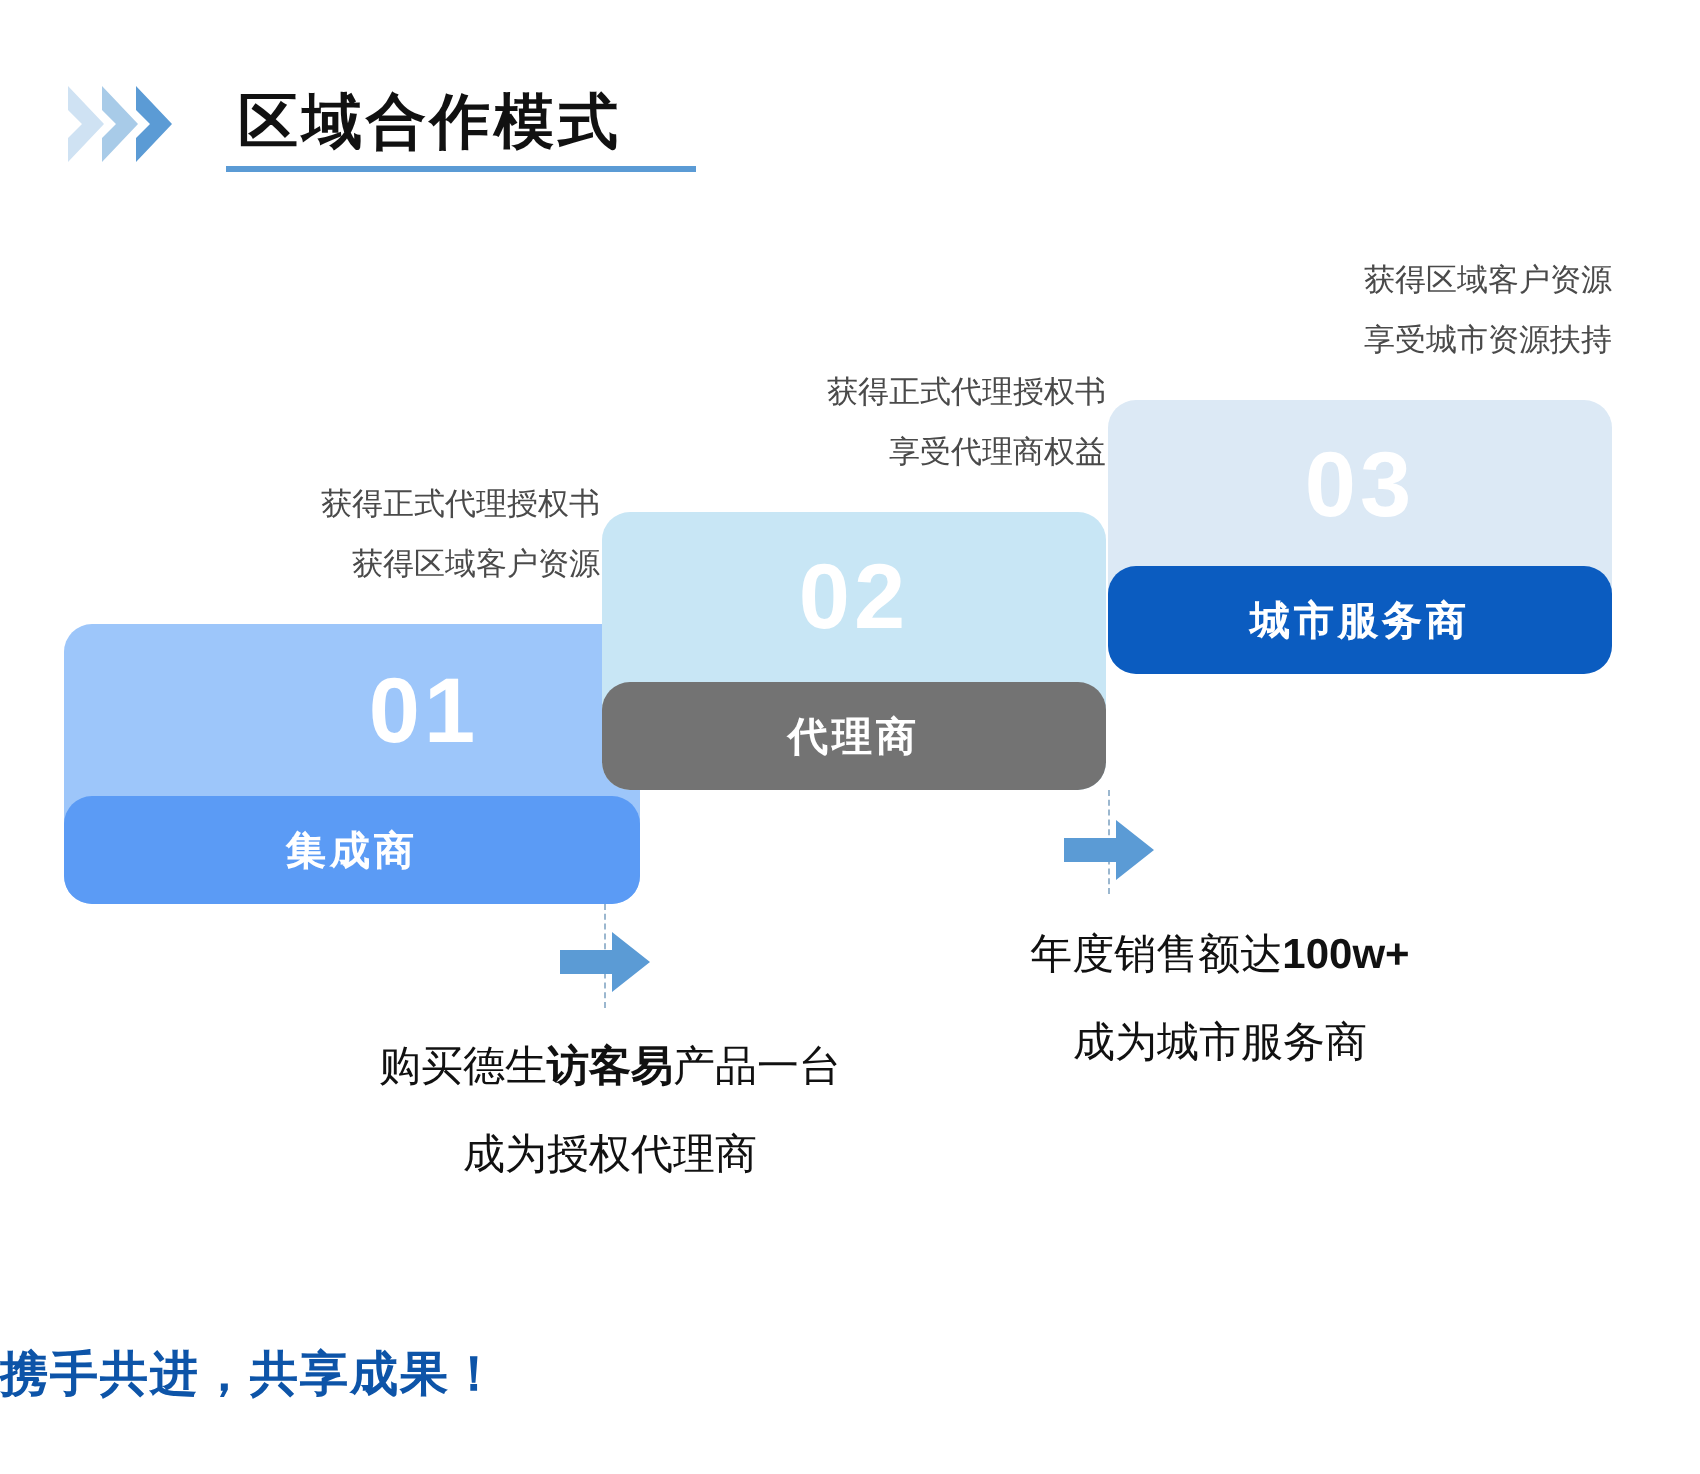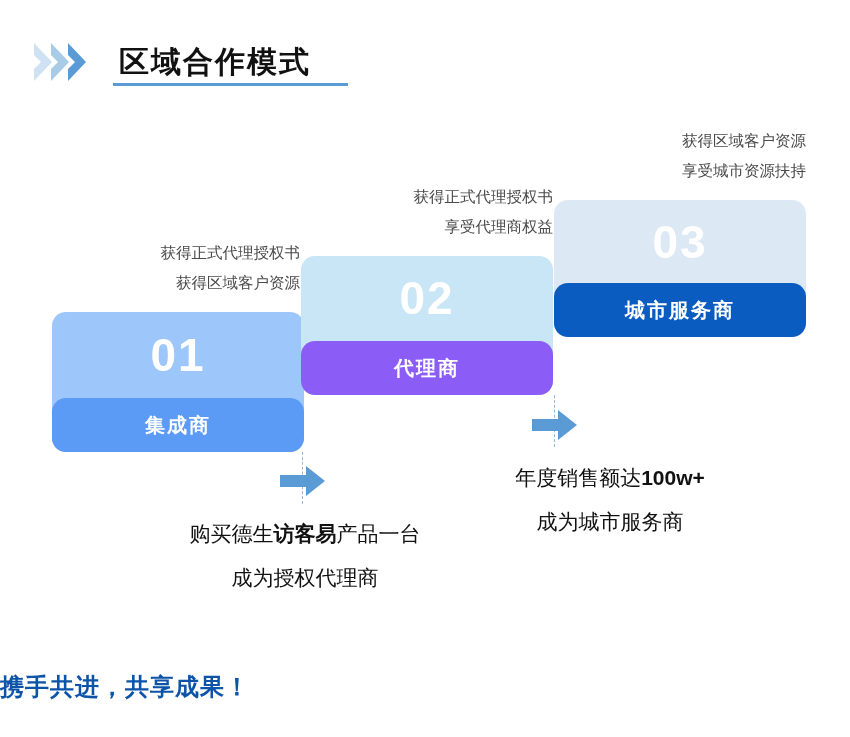--- a/index.html
+++ b/index.html
@@ -183,39 +183,39 @@
     <div class="page-title">区域合作模式</div>
     <div class="title-underline"></div>
   </div>
 
   <div class="step">
     <div class="step-caption" style="left:48px; top:238px; width:252px;">
       <div>获得正式代理授权书</div>
       <div>获得区域客户资源</div>
     </div>
 
-    <div class="card" style="left:52px; top:312px; width:252px; height:176px;">
+    <div class="card" style="left:32px; top:312px; width:252px; height:176px;padding-left:36px;">
       <div class="card-top" style="height:140px; background:#9dc6fa;"></div>
       <div class="card-num" style="top:20px;">01</div>
       <div class="card-band" style="top:86px; height:54px; background:#5b9bf5;">
         <span>集成商</span>
       </div>
     </div>
   </div>
 
   <div class="step">
     <div class="step-caption" style="left:301px; top:182px; width:252px;">
       <div>获得正式代理授权书</div>
       <div>享受代理商权益</div>
     </div>
 
     <div class="card" style="left:301px; top:256px; width:252px; height:139px;">
       <div class="card-top" style="height:139px; background:#c8e6f5;"></div>
       <div class="card-num" style="top:19px;">02</div>
-      <div class="card-band" style="top:85px; height:54px; background:#8b5cf6;">
+      <div class="card-band" style="top:85px; height:54px; background:#737373;">
         <span>代理商</span>
       </div>
     </div>
   </div>
 
   <div class="step">
     <div class="step-caption" style="left:554px; top:126px; width:252px;">
       <div>获得区域客户资源</div>
       <div>享受城市资源扶持</div>
     </div>

